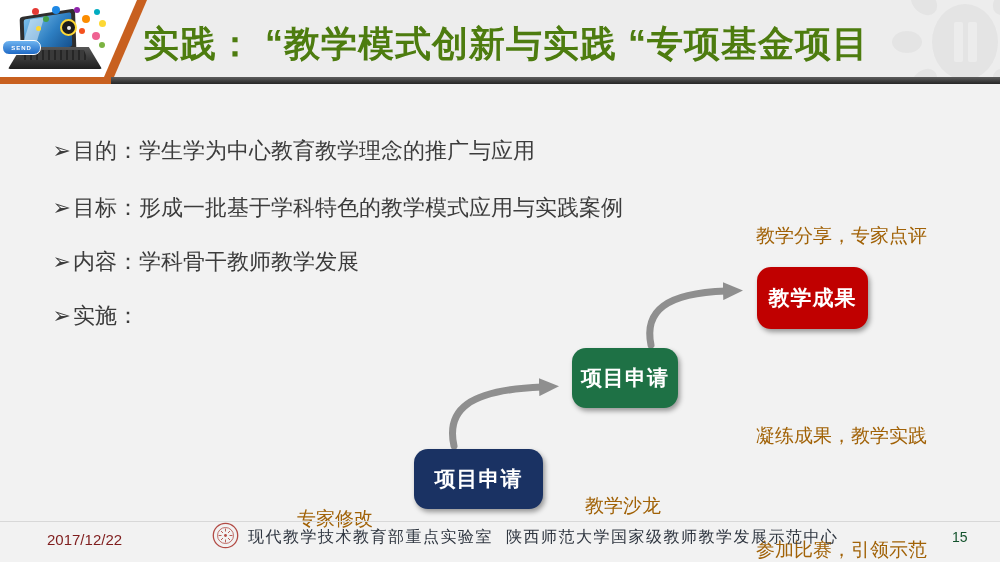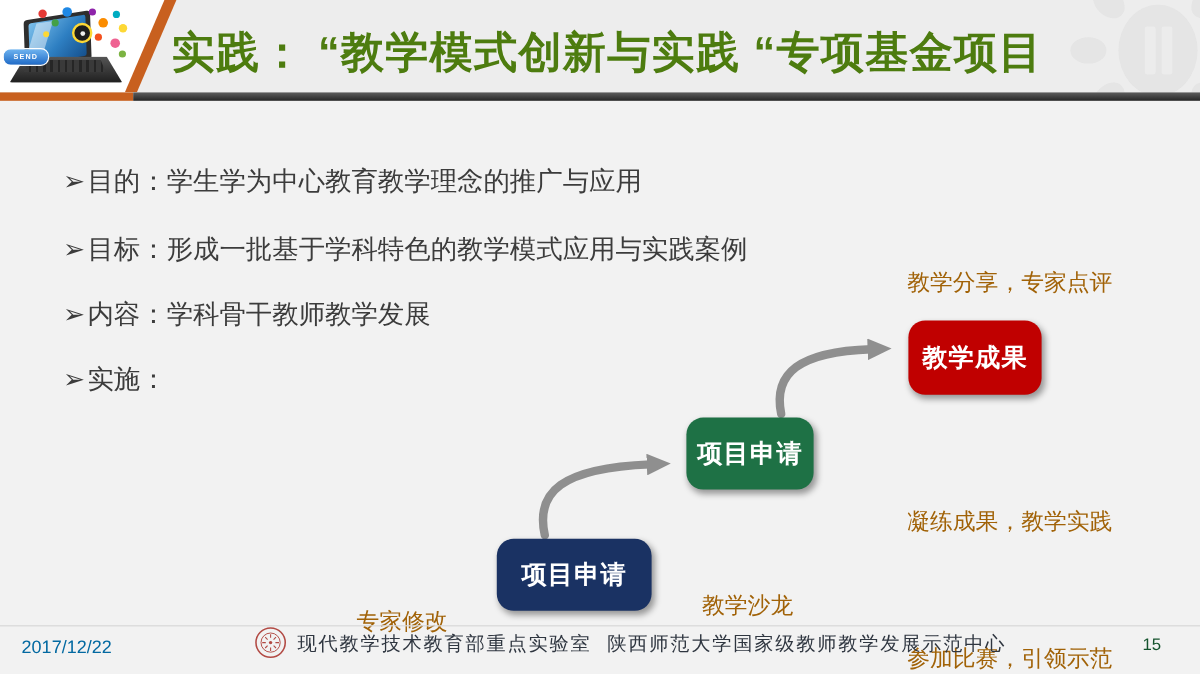--- a/index.html
+++ b/index.html
@@ -48,21 +48,21 @@
   .arrows{position:absolute;left:0;top:0;pointer-events:none;}
   .step{
     position:absolute;border-radius:14px;color:#fff;font-weight:bold;font-size:21px;
     display:flex;align-items:center;justify-content:center;
     box-shadow:2px 3px 5px rgba(0,0,0,.38);letter-spacing:1px;
   }
   .note{position:absolute;font-size:19px;color:#a16207;white-space:pre;}
   .note.center{text-align:center;}
   
   .foot-line{position:absolute;left:0;top:521px;width:1000px;height:1px;background:#d8d8d8;}
-  .foot-date{position:absolute;left:18px;top:531px;font-size:15px;color:#0369a1;}
+  .foot-date{position:absolute;left:47px;top:531px;font-size:15px;color:#7f1d1d;}
   .foot-seal{position:absolute;left:212px;top:522px;}
   .foot-org{position:absolute;top:527px;font-size:16px;color:#2f3640;
     font-family:"DejaVu Serif","Liberation Serif",serif;letter-spacing:1.5px;white-space:pre;}
   .foot-org.left{left:248px;}
   .foot-org.right{left:506px;}
   .foot-page{position:absolute;left:952px;top:529px;font-size:14px;color:#14532d;}
 </style>
 </head>
 <body>
 

